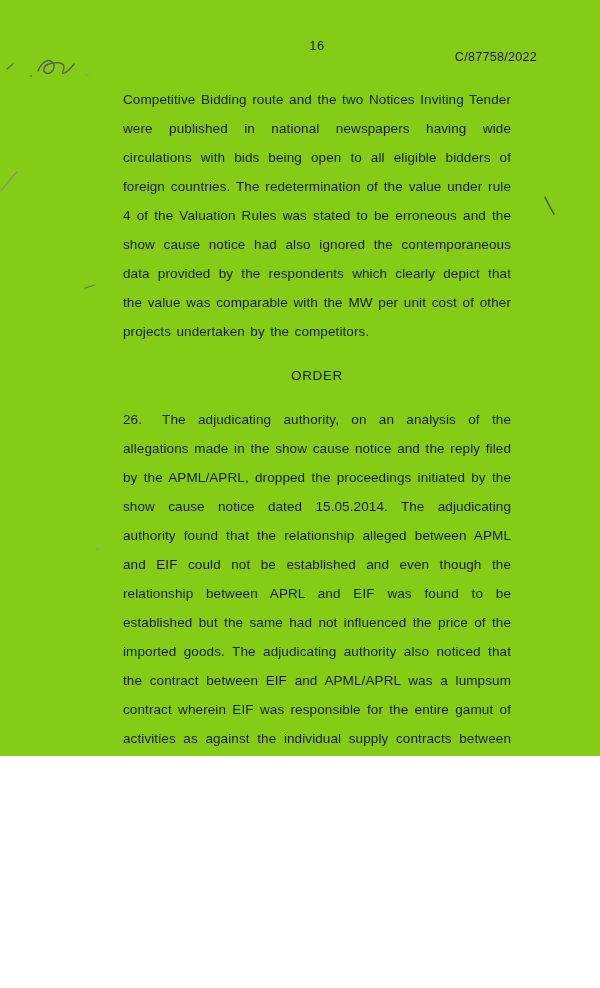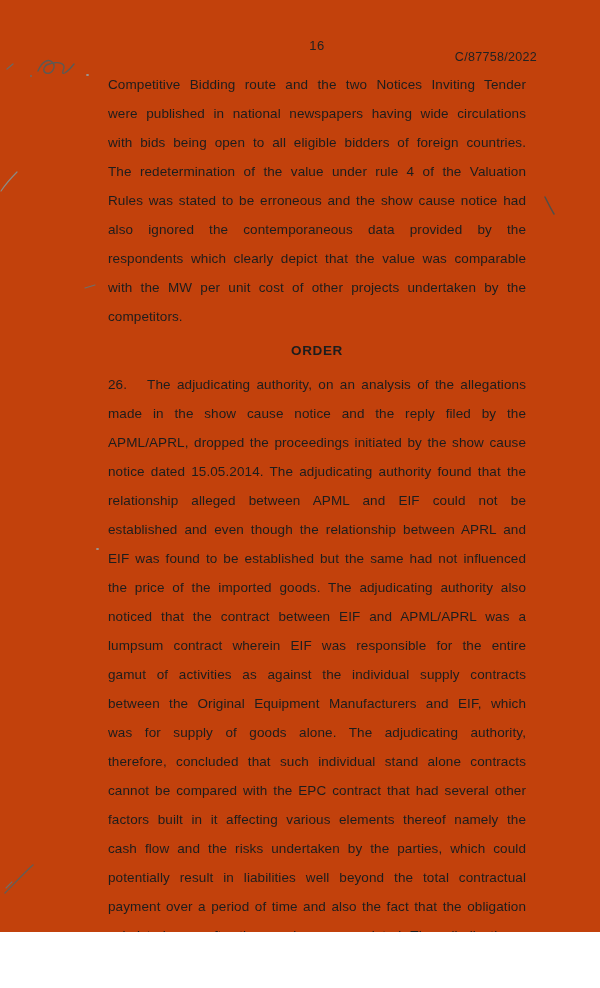--- a/index.html
+++ b/index.html
@@ -6,22 +6,22 @@
   html, body { background: #ffffff; }
   body {
     font-family: "Liberation Sans", sans-serif;
     width: 600px;
     height: 988px;
     overflow: hidden;
   }
   .page {
     position: relative;
     width: 600px;
-    height: 932px;
-    background: #c2410c;
+    height: 756px;
+    background: #84cc16;
     color: #1c1c1c;
     overflow: hidden;
   }
   .page-number {
     position: absolute;
     top: 38px;
     left: 108px;
     width: 418px;
     text-align: center;
     font-size: 13px;
@@ -42,24 +42,24 @@
     left: 108px;
     width: 418px;
     font-size: 13.5px;
     line-height: 29px;
     text-align: justify;
     text-align-last: left;
     word-spacing: 1.5px;
     letter-spacing: 0.1px;
     color: #1d1d1d;
   }
-  .para { margin: 0; }
+  .para { margin: 15px; }
   .order-heading {
     font-size: 13.5px;
-    font-weight: bold;
+    font-weight: normal;
     text-align: left;
     text-align-last: center;
     letter-spacing: 0.6px;
     line-height: 29px;
     margin: 5px 0 5px 0;
   }
   .para-num { margin-right: 20px; }
   .mark { position: absolute; pointer-events: none; }
   .speck {
     position: absolute;

